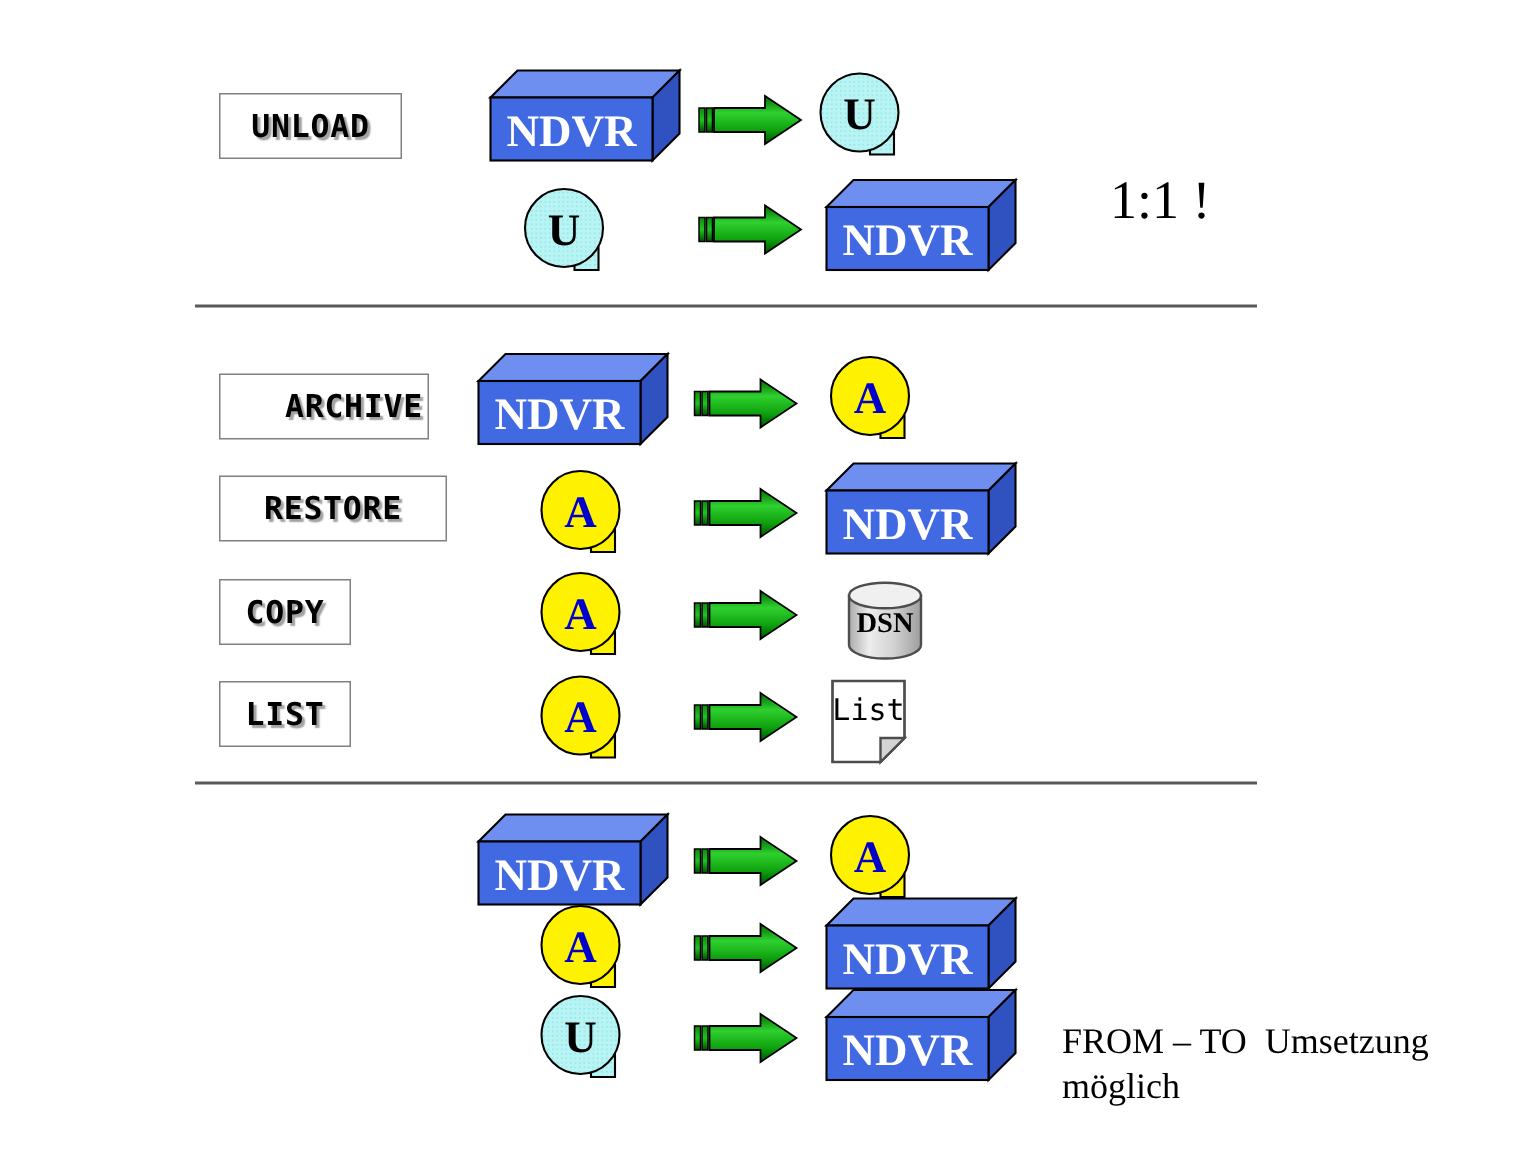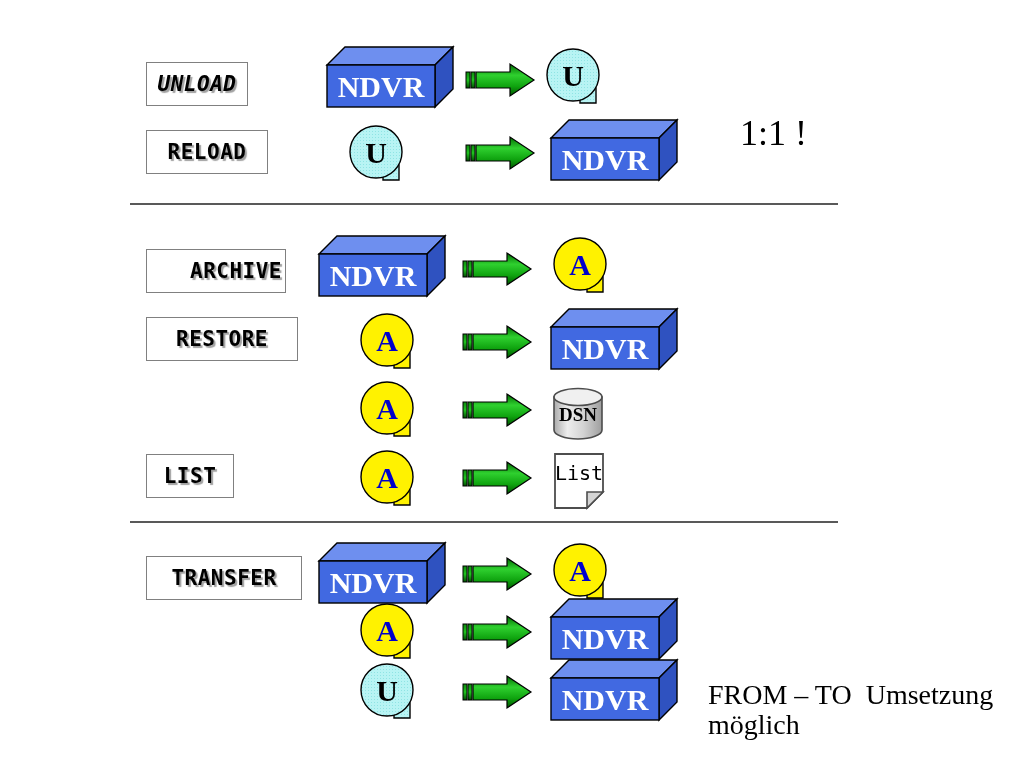--- a/index.html
+++ b/index.html
@@ -60,21 +60,21 @@
   .icon-slot svg { display: block; overflow: visible; }
 
   
   .free-text {
     position: absolute;
     font-family: "Liberation Serif", "DejaVu Serif", serif;
     color: #000000;
     white-space: pre;
   }
   .t-ratio { font-size: 36px; }
-  .t-note  { font-size: 28px; line-height: 34px; font-family: Liberation Serif, serif; }
+  .t-note  { font-size: 24px; line-height: 34px; font-family: Liberation Serif, serif; }
 </style>
 </head>
 <body>
 
 <div class="canvas">
 
   <svg width="0" height="0" style="position:absolute">
     <defs>
       <linearGradient id="gradArrow" x1="0" y1="0" x2="0" y2="1">
         <stop offset="0%" stop-color="#006B00"></stop>
@@ -93,44 +93,41 @@
         <stop offset="62%" stop-color="#D2D2D2"></stop>
         <stop offset="100%" stop-color="#9E9E9E"></stop>
       </linearGradient>
       <pattern id="dotU" width="3" height="3" patternUnits="userSpaceOnUse">
         <rect width="3" height="3" fill="#B8F4F4"></rect>
         <rect width="1" height="1" x="0" y="0" fill="#8FE4E4"></rect>
       </pattern>
     </defs>
   </svg>
 
-  <div class="op-box" style="left:146px; top:62px; width:102px;font-style:italic;">
+  <div class="op-box" style="left:146px; top:62px; width:122px;">
     <span>UNLOAD</span>
   </div>
 
-  <div class="op-box" style="left:146px; top:130px; width:122px;">
-    <span>RELOAD</span>
-  </div>
 
   <div class="op-box" style="left:146px; top:249px; width:140px;padding-left:40px;">
     <span>ARCHIVE</span>
   </div>
 
   <div class="op-box" style="left:146px; top:317px; width:152px;">
     <span>RESTORE</span>
   </div>
 
+  <div class="op-box" style="left:146px; top:386px; width:88px;">
+    <span>COPY</span>
+  </div>
 
   <div class="op-box" style="left:146px; top:454px; width:88px;">
     <span>LIST</span>
   </div>
 
-  <div class="op-box" style="left:146px; top:556px; width:156px;">
-    <span>TRANSFER</span>
-  </div>
 
   <div class="divider" style="top:203px;"></div>
   <div class="divider" style="top:521px;"></div>
 
   <div class="icon-slot" style="left:327px; top:45px;">
     <svg width="126" height="64" viewBox="0 0 126 64">
       <polygon points="0,20 18,2 126,2 108,20" fill="#6E8FEF" stroke="#000" stroke-width="1.4"></polygon>
       <polygon points="108,20 126,2 126,44 108,62" fill="#2F52C0" stroke="#000" stroke-width="1.4"></polygon>
       <rect x="0" y="20" width="108" height="42" fill="#4169E1" stroke="#000" stroke-width="1.4"></rect>
       <text x="54" y="52" font-family="'Liberation Serif','DejaVu Serif',serif" font-size="30" font-weight="bold" fill="#FFFFFF" text-anchor="middle">NDVR</text>
@@ -237,21 +234,21 @@
   </div>
 
   <div class="icon-slot" style="left:463px; top:392px;">
     <svg width="70" height="36" viewBox="0 0 70 36">
       <rect x="0" y="10" width="4" height="16" fill="url(#gradArrowTail)" stroke="#000" stroke-width="1"></rect>
       <rect x="5" y="10" width="4" height="16" fill="url(#gradArrowTail)" stroke="#000" stroke-width="1"></rect>
       <polygon points="10,10 44,10 44,2 68,18 44,34 44,26 10,26" fill="url(#gradArrow)" stroke="#000" stroke-width="1.2"></polygon>
     </svg>
   </div>
 
-  <div class="icon-slot" style="left:552px; top:388px;">
+  <div class="icon-slot" style="left:564px; top:388px;">
     <svg width="56" height="52" viewBox="0 0 56 52">
       <path d="M 2,9 L 2,42 A 24,9 0 0 0 50,42 L 50,9 Z" fill="url(#gradCyl)" stroke="#4D4D4D" stroke-width="1.6"></path>
       <ellipse cx="26" cy="9" rx="24" ry="8.5" fill="#F0F0F0" stroke="#4D4D4D" stroke-width="1.6"></ellipse>
       <text x="26" y="33" font-family="'Liberation Serif','DejaVu Serif',serif" font-size="19" font-weight="bold" fill="#000000" text-anchor="middle">DSN</text>
     </svg>
   </div>
 
   <div class="icon-slot" style="left:359px; top:447px;">
     <svg width="62" height="66" viewBox="0 0 62 66">
       <path d="M 44,43 L 51,43 L 51,58 L 35,58 L 35,48 Z" fill="#FFF200" stroke="#000" stroke-width="1.4"></path>

